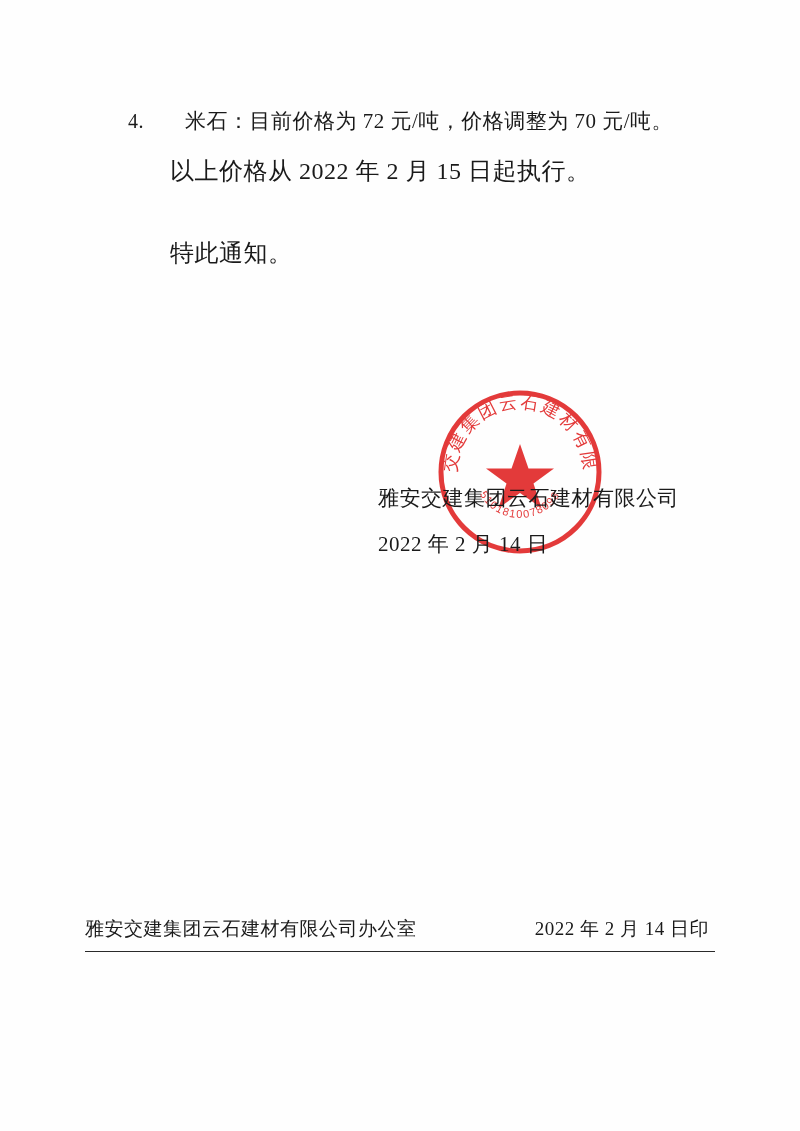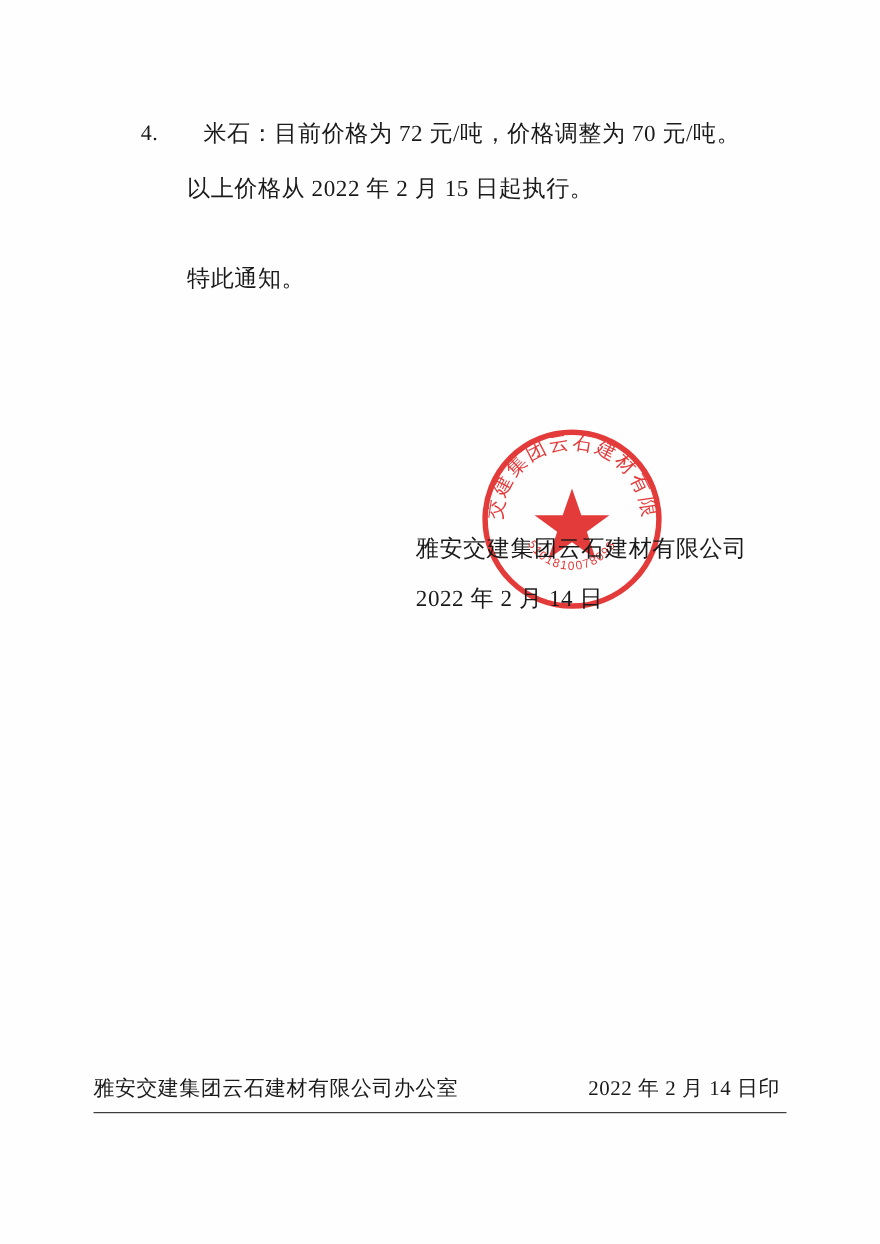--- a/index.html
+++ b/index.html
@@ -41,21 +41,21 @@
     width: 42px;
     flex: 0 0 42px;
     font-size: 20px;
   }
   .numbered-item .txt {
     flex: 1;
     text-align: center;
   }
 
   .para {
-    font-size: 21px;
+    font-size: 24px;
     line-height: 50px;
     letter-spacing: 0.5px;
     margin-left: 42px;
   }
 
   .para.spaced-top {
     margin-top: 32px;
   }
 
   
@@ -87,21 +87,21 @@
   .stamp svg {
     display: block;
     width: 172px;
     height: 172px;
   }
 
   
   .footer {
     position: absolute;
     left: 85px;
-    top: 976px;
+    top: 916px;
     width: 630px;
   }
   .footer-row {
     display: flex;
     justify-content: space-between;
     align-items: baseline;
     font-size: 19px;
     letter-spacing: 0.5px;
     padding-bottom: 9px;
   }

